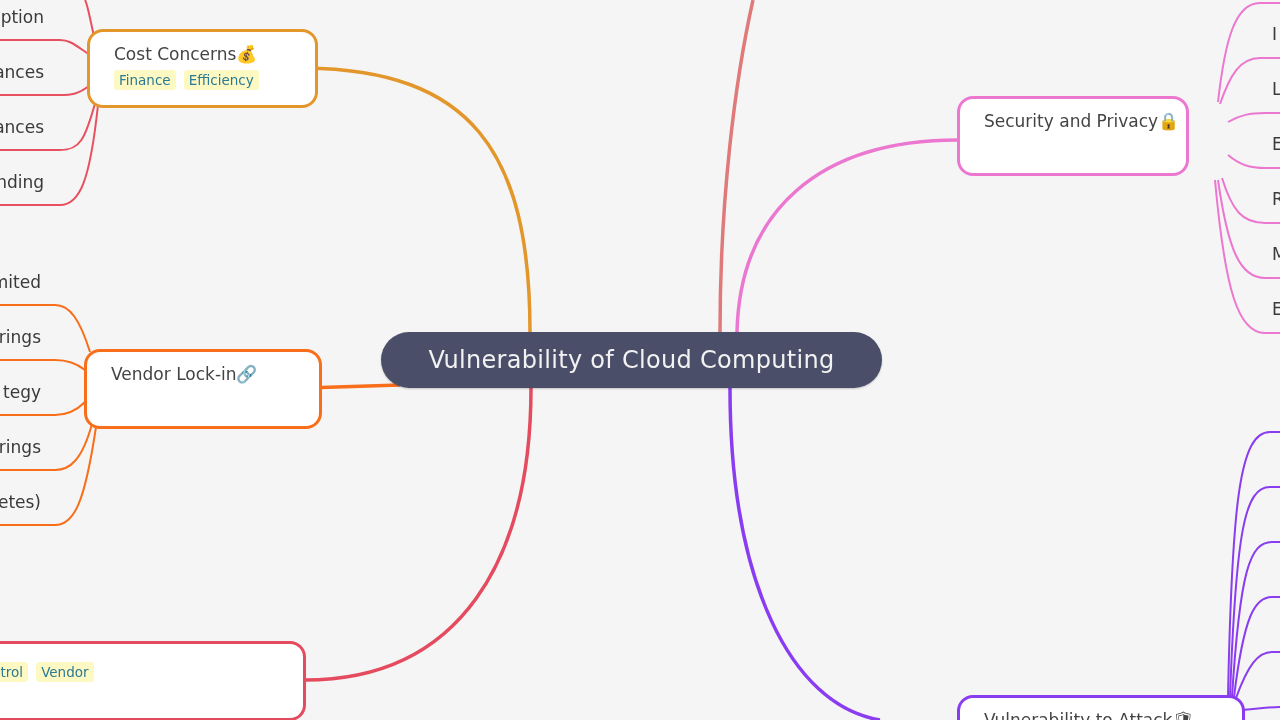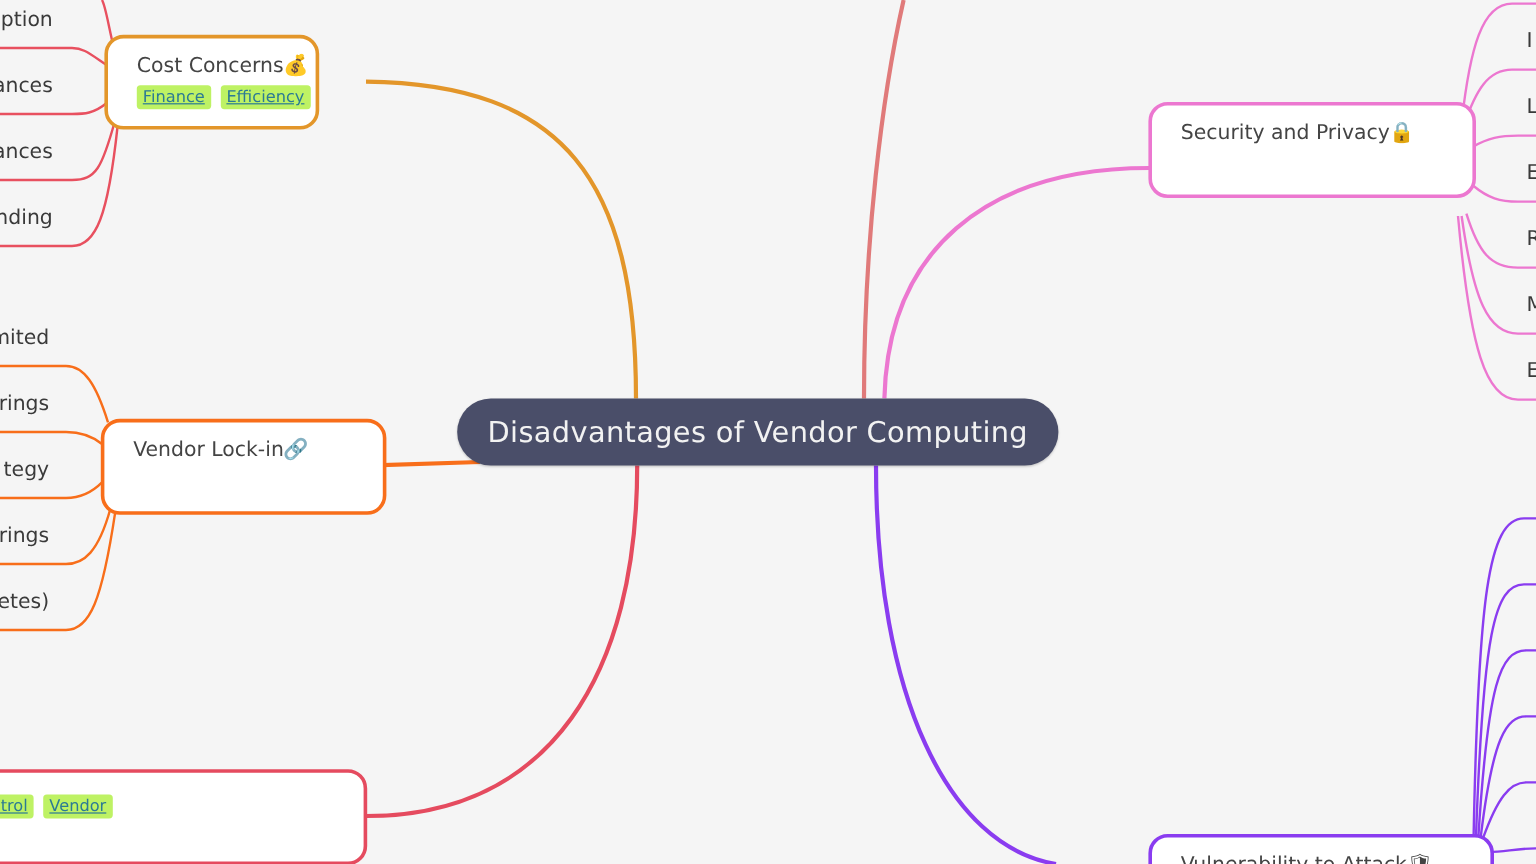--- a/index.html
+++ b/index.html
@@ -6,21 +6,21 @@
   body { width:1280px; height:720px; overflow:hidden; background:#f5f5f5; position:relative;
          font-family:"DejaVu Sans", sans-serif; }
   svg.links { position:absolute; left:0; top:0; width:1280px; height:720px; }
   .root { position:absolute; left:381px; top:332px; width:501px; height:56px; border-radius:28px;
           background:#4a4e69; color:#f2f2f2; font-size:24px; display:flex; align-items:center;
           justify-content:center; letter-spacing:0.3px; box-shadow:0 1px 2px rgba(0,0,0,0.2); }
   .node { position:absolute; background:#fff; border:3px solid; border-radius:16px; box-sizing:border-box;
           padding:12px 0 0 24px; }
   .node .title { font-size:17px; color:#444; white-space:nowrap; }
   .node .tags { margin-top:6px; display:flex; gap:8px; }
-  .tag { background:#bef264; color:#2b7a94; font-size:13.5px; padding:2px 5px; border-radius:3px; white-space:nowrap;text-decoration:underline; }
+  .tag { background:#fef9c3; color:#2b7a94; font-size:13.5px; padding:2px 5px; border-radius:3px; white-space:nowrap; }
   .leaf { position:absolute; font-size:17px; color:#3a3a3a; white-space:nowrap; }
 </style>
 </head>
 <body>
 
 <svg class="links" viewBox="0 0 1280 720">
 
   <path d="M530,332 C530,150 470,70 305,68" fill="none" stroke="#e3962a" stroke-width="3.5"></path>
   <path d="M400,385 C370,386 340,387 305,388" fill="none" stroke="#f86e1a" stroke-width="3.5"></path>
   <path d="M531,388 C531,560 460,680 305,680" fill="none" stroke="#e54b5f" stroke-width="3.5"></path>
@@ -58,24 +58,24 @@
     <path d="M1228,697 C1232,500 1240,432 1270,432 L1280,432"></path>
     <path d="M1230,697 C1236,530 1245,487 1270,487 L1280,487"></path>
     <path d="M1232,697 C1240,570 1250,542 1272,542 L1280,542"></path>
     <path d="M1234,697 C1244,615 1255,597 1272,597 L1280,597"></path>
     <path d="M1236,698 C1248,665 1258,652 1272,652 L1280,652"></path>
     <path d="M1240,710 C1255,710 1262,707 1280,707"></path>
   </g>
 </svg>
 
 <div class="root">
-  <span>Disadvantages of Vendor Computing</span>
+  <span>Vulnerability of Cloud Computing</span>
 </div>
 
-<div class="node" style="left:87px; top:29px; width:179px; height:79px; border-color:#e3962a;">
+<div class="node" style="left:87px; top:29px; width:231px; height:79px; border-color:#e3962a;">
   <div class="title">
     <span>Cost Concerns</span><span>💰</span>
   </div>
   <div class="tags">
     <span class="tag">Finance</span>
     <span class="tag">Efficiency</span>
   </div>
 </div>
 
 <div class="node" style="left:84px; top:349px; width:238px; height:80px; border-color:#f86e1a;">
@@ -84,21 +84,21 @@
   </div>
 </div>
 
 <div class="node" style="left:-30px; top:641px; width:336px; height:80px; border-color:#e54b5f; padding-left:26px;">
   <div class="tags" style="margin-left:-12px;">
     <span class="tag">ntrol</span>
     <span class="tag">Vendor</span>
   </div>
 </div>
 
-<div class="node" style="left:957px; top:85px; width:273px; height:80px; border-color:#ec77d0;">
+<div class="node" style="left:957px; top:96px; width:232px; height:80px; border-color:#ec77d0;">
   <div class="title">
     <span>Security and Privacy</span><span>🔒</span>
   </div>
 </div>
 
 <div class="node" style="left:957px; top:695px; width:288px; height:80px; border-color:#8a3cf0;">
   <div class="title">
     <span>Vulnerability to Attack</span><span>🛡</span>
   </div>
 </div>

